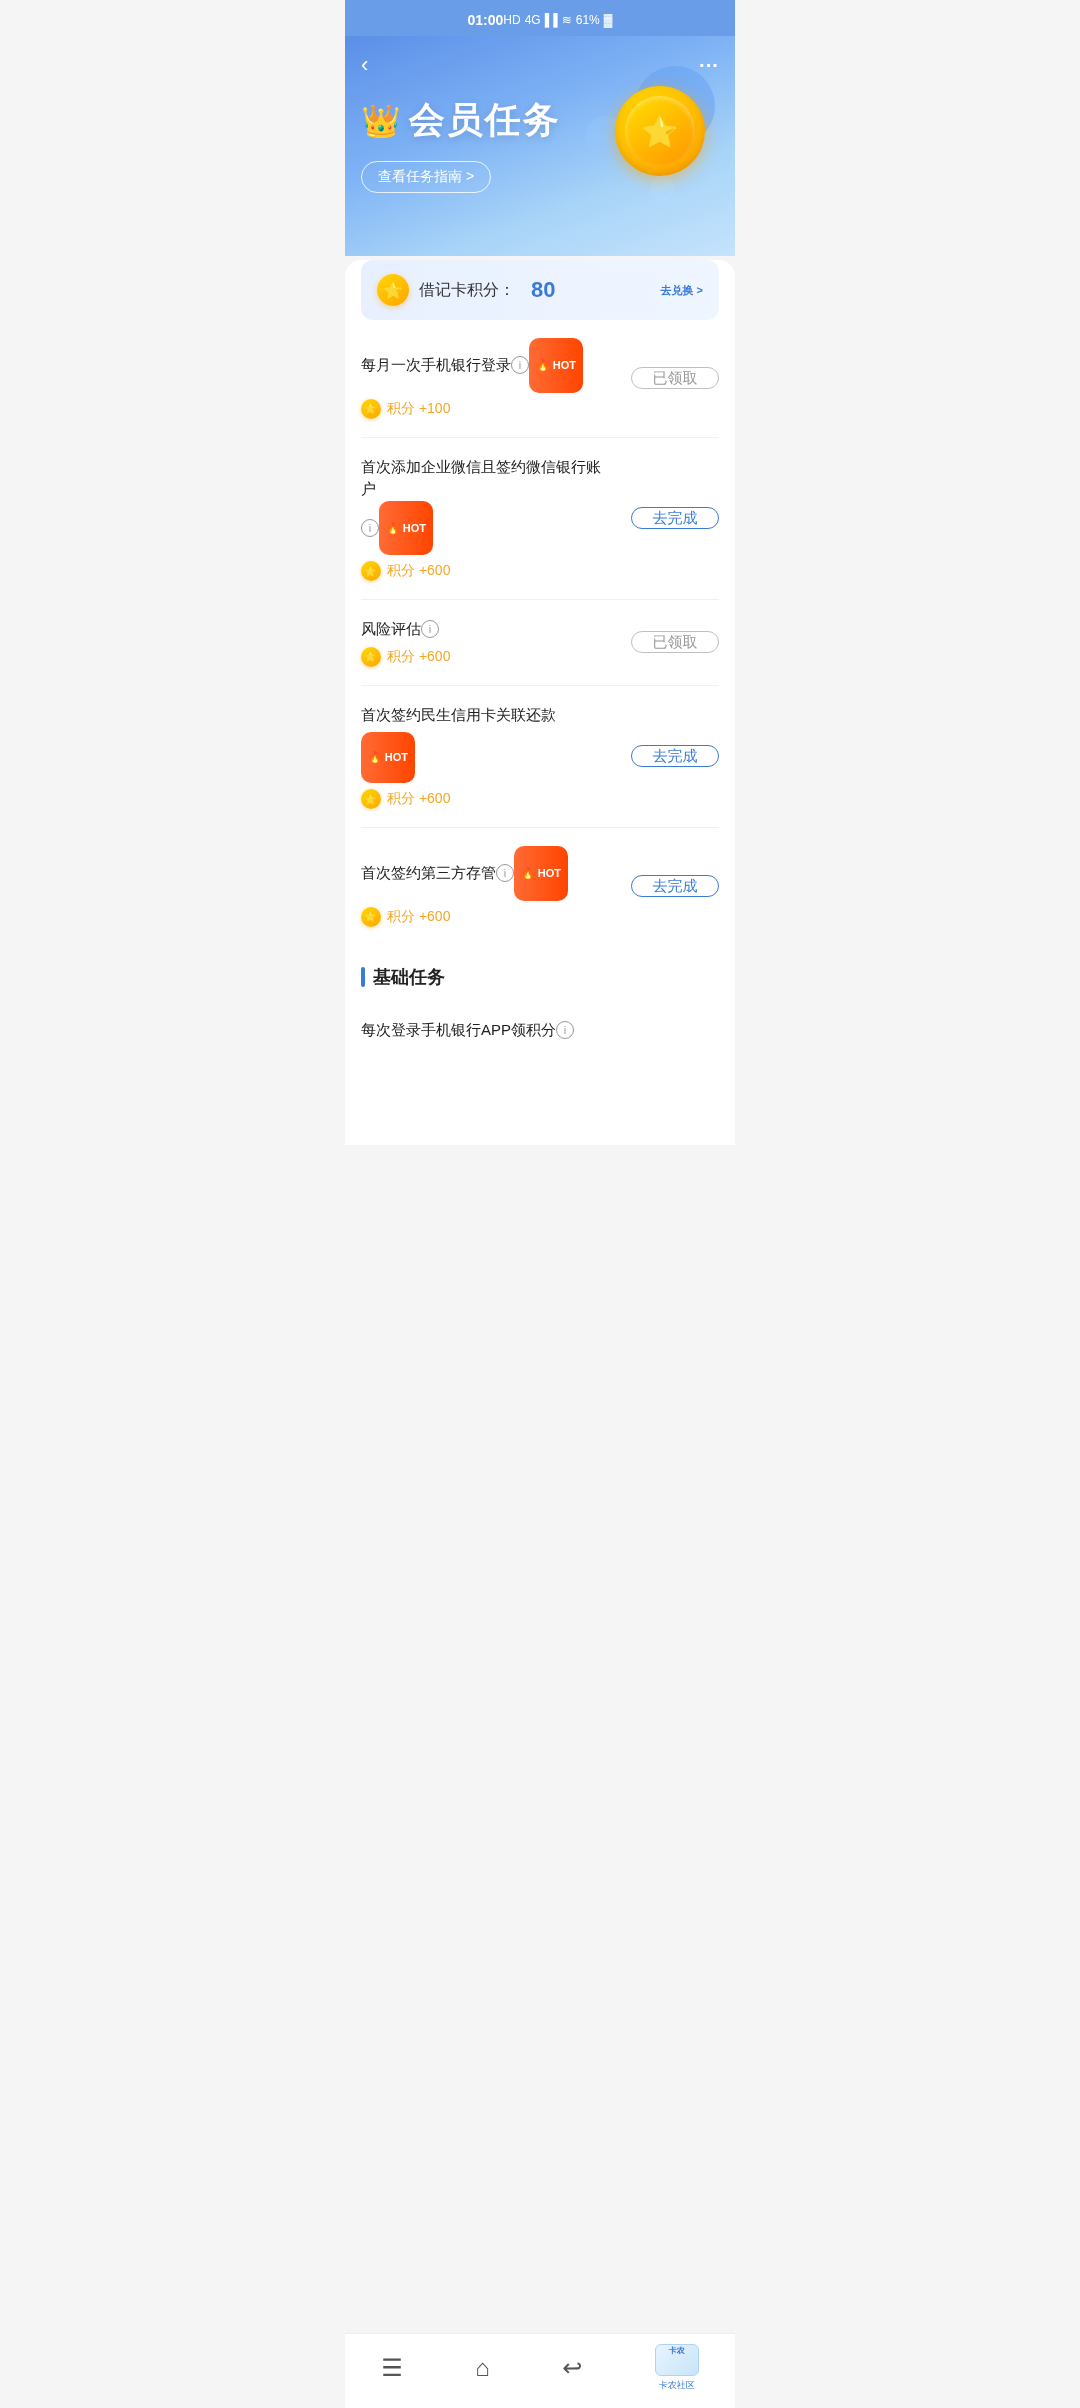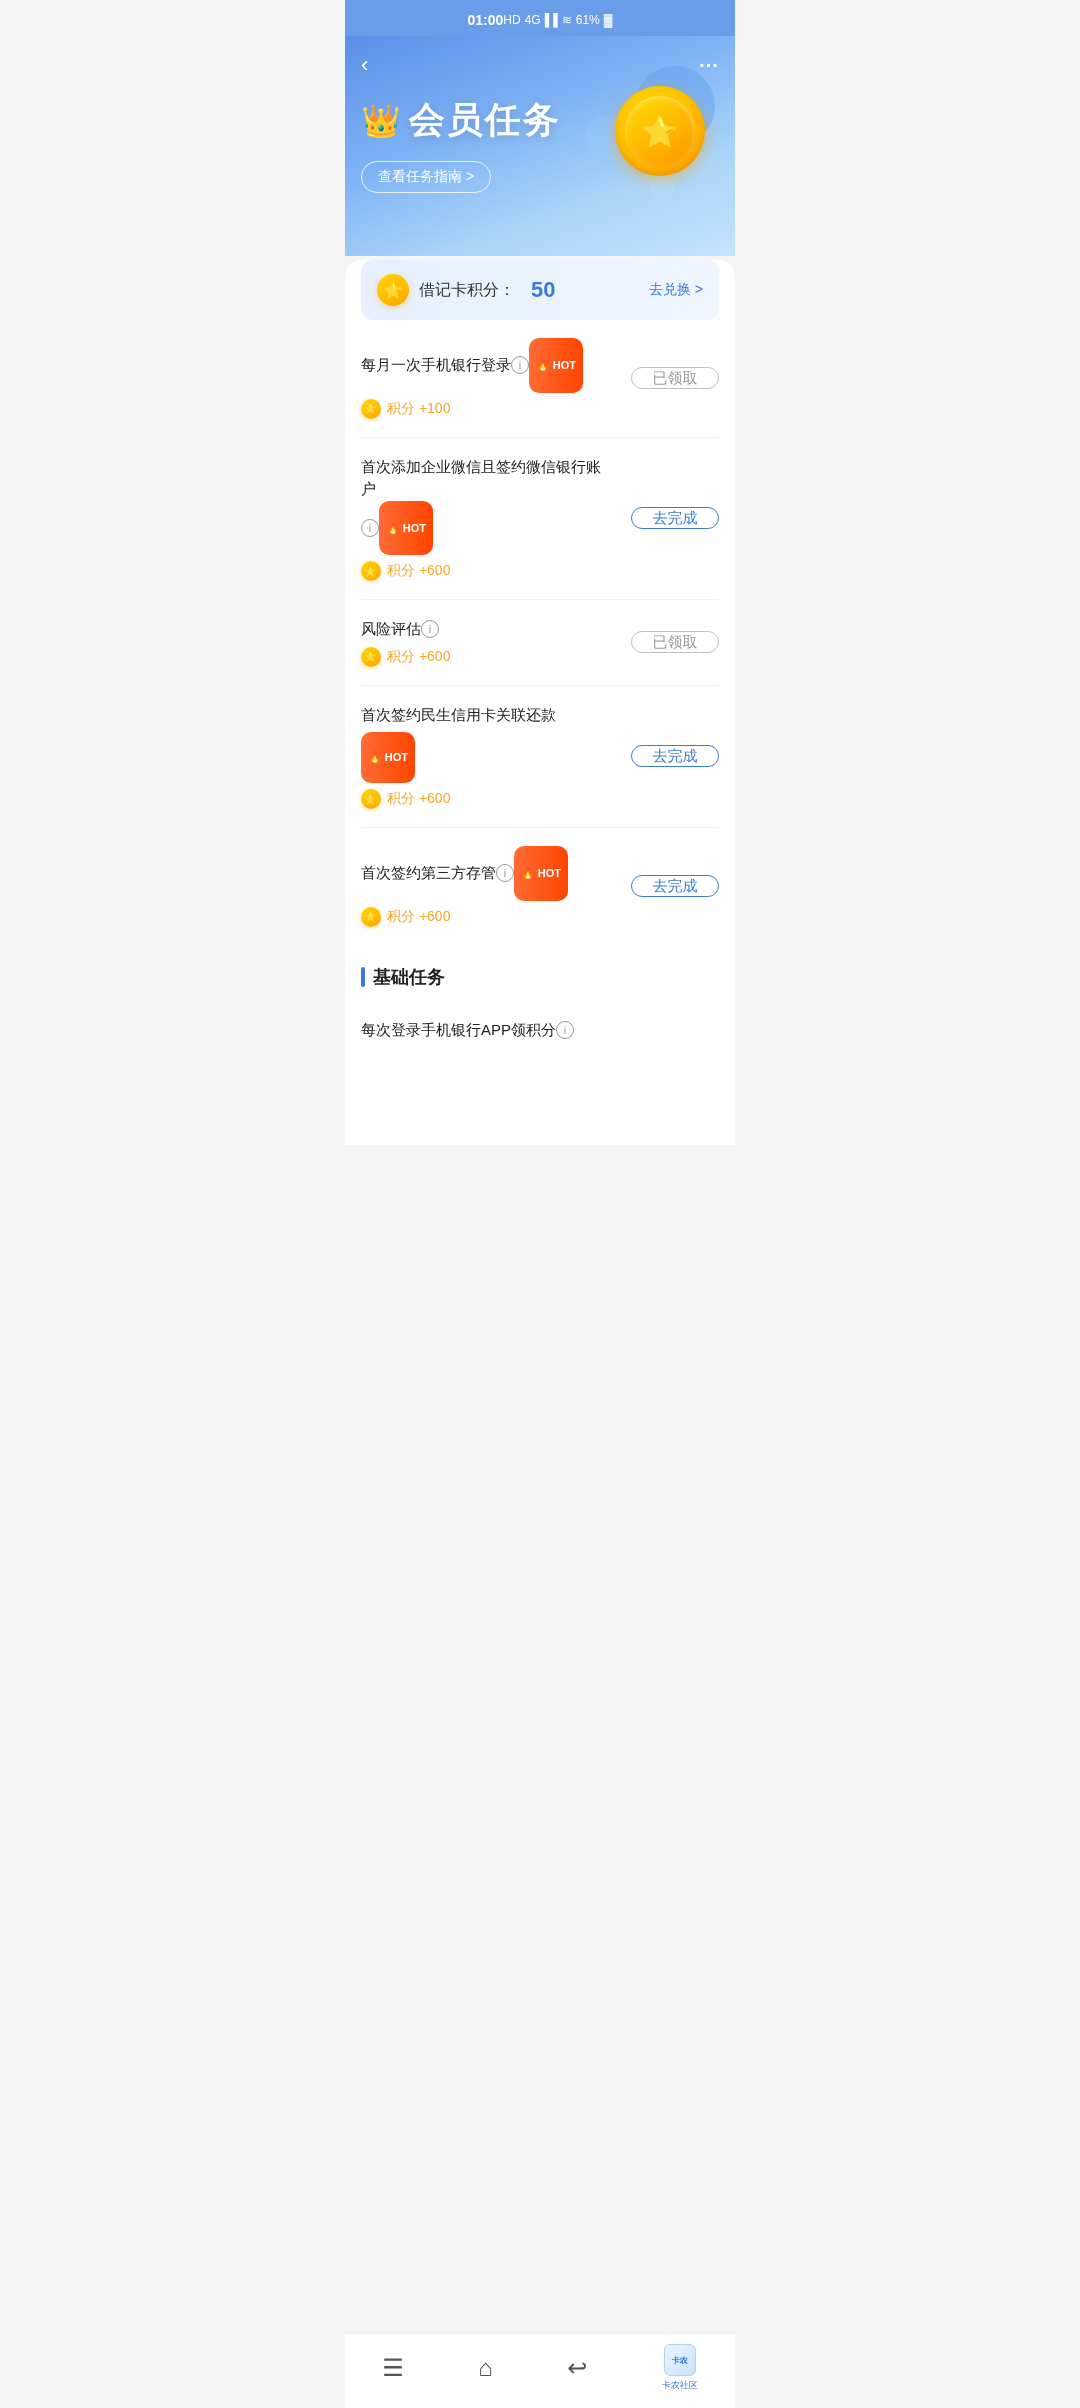--- a/index.html
+++ b/index.html
@@ -172,22 +172,22 @@
       font-weight: 500;
       color: #333;
     }
     .points-value {
       font-size: 22px;
       font-weight: 700;
       color: #3a7bd5;
       margin-left: 6px;
     }
     .exchange-btn {
-      font-size: 14px;
-      font-weight: 400;
+      font-size: 11px;
+      font-weight: 700;
       color: #3a7bd5;
       cursor: pointer;
       display: flex;
       align-items: center;
       gap: 2px;
     }
 
     
     .section-title {
       display: flex;
@@ -330,26 +330,25 @@
     .nav-icon {
       font-size: 24px;
       color: #555;
     }
     .nav-brand {
       display: flex;
       flex-direction: column;
       align-items: center;
     }
     .brand-logo {
-      width: 32px;
+      width: 44px;
       height: 32px;
       background: linear-gradient(135deg, #e8f4ff, #c8e4f8);
       border-radius: 6px;
       display: flex;
-      align-items: center;
       justify-content: center;
       font-size: 8px;
       color: #3a7bd5;
       font-weight: 700;
       border: 1px solid #b0d4f0;
     }
     .brand-text {
       font-size: 9px;
       color: #3a7bd5;
       margin-top: 1px;
@@ -392,21 +391,21 @@
     <div class="guide-btn">查看任务指南 &gt;</div>
   </div>
 </div>
 
 <div class="main-content">
 
   <div class="points-bar">
     <div class="points-left">
       <div class="points-coin-icon">⭐</div>
       <span class="points-label">借记卡积分：</span>
-      <span class="points-value">50</span>
+      <span class="points-value">80</span>
     </div>
     <div class="exchange-btn">去兑换 &gt;</div>
   </div>
 
 
   <div class="task-list">
 
     <div class="task-item">
       <div class="task-info">
         <div class="task-name">

